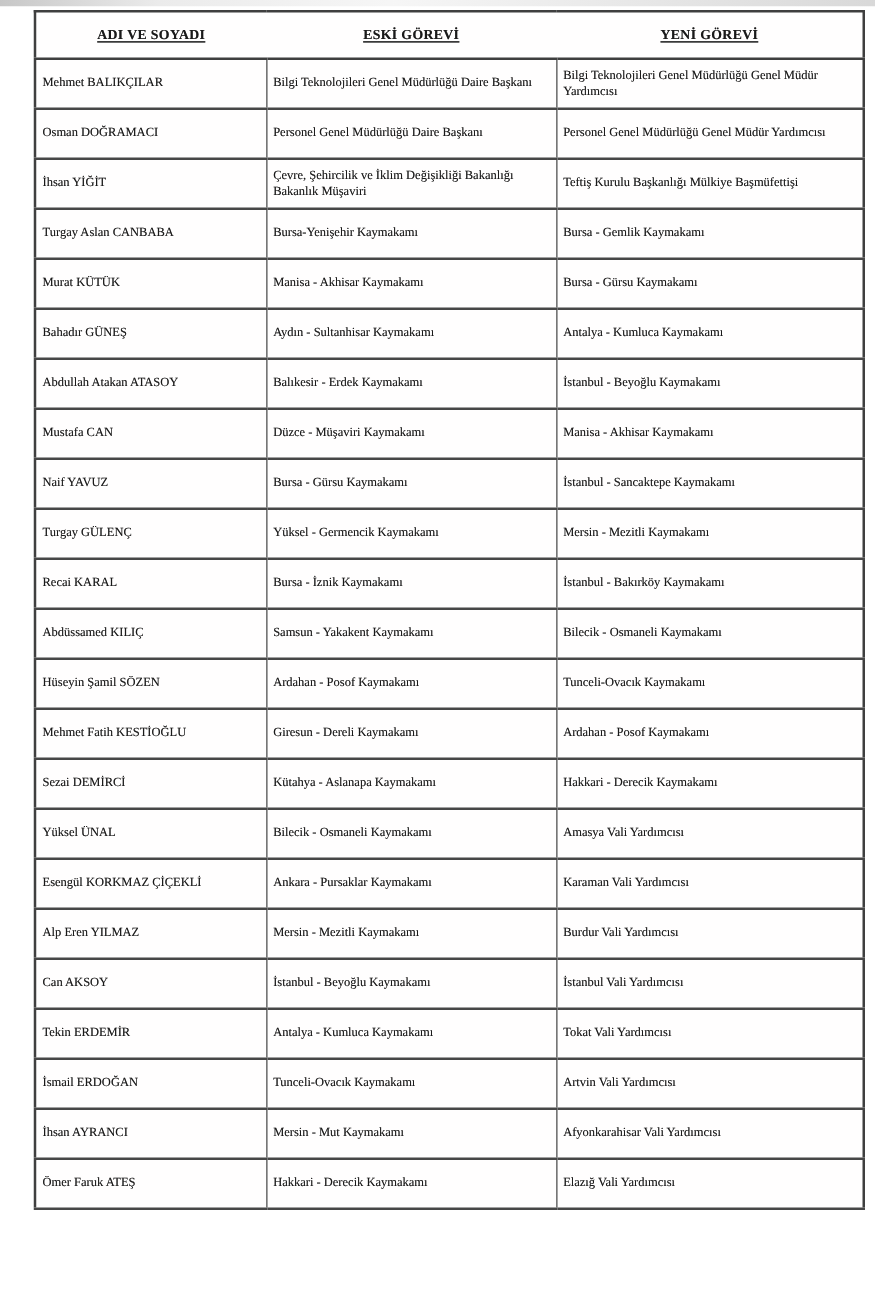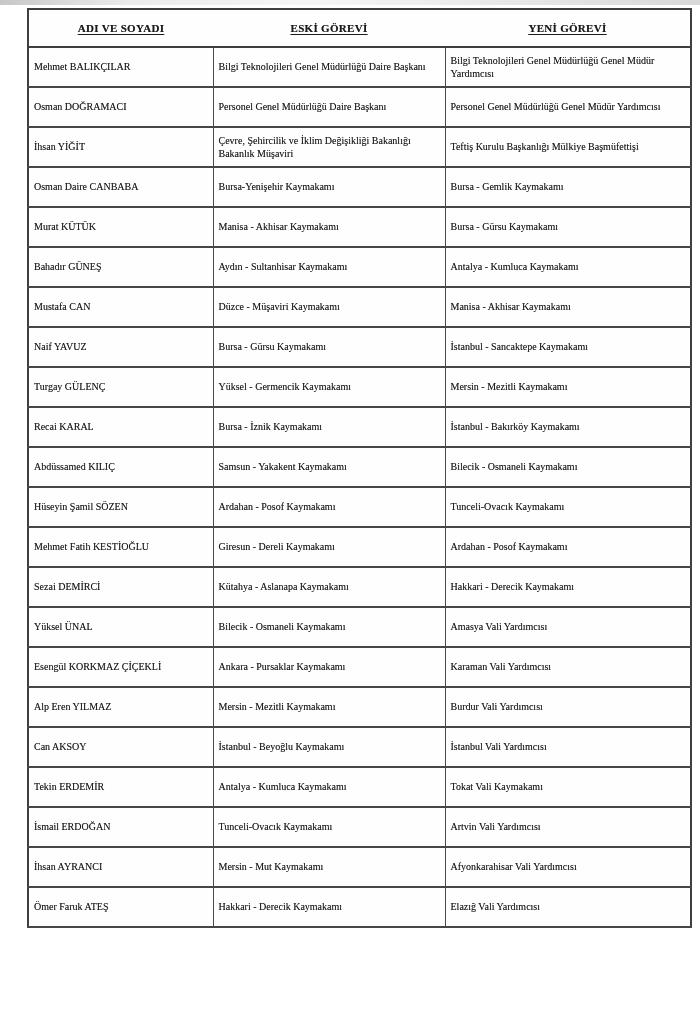--- a/index.html
+++ b/index.html
@@ -107,35 +107,40 @@
           <td>Osman DOĞRAMACI</td>
           <td>Personel Genel Müdürlüğü Daire Başkanı</td>
           <td>Personel Genel Müdürlüğü Genel Müdür Yardımcısı</td>
         </tr>
         <tr>
           <td>İhsan YİĞİT</td>
           <td>Çevre, Şehircilik ve İklim Değişikliği Bakanlığı Bakanlık Müşaviri</td>
           <td>Teftiş Kurulu Başkanlığı Mülkiye Başmüfettişi</td>
         </tr>
         <tr>
-          <td>Osman Daire CANBABA</td>
+          <td>Turgay Aslan CANBABA</td>
           <td>Bursa-Yenişehir Kaymakamı</td>
           <td>Bursa - Gemlik Kaymakamı</td>
         </tr>
         <tr>
           <td>Murat KÜTÜK</td>
           <td>Manisa - Akhisar Kaymakamı</td>
           <td>Bursa - Gürsu Kaymakamı</td>
         </tr>
         <tr>
           <td>Bahadır GÜNEŞ</td>
           <td>Aydın - Sultanhisar Kaymakamı</td>
           <td>Antalya - Kumluca Kaymakamı</td>
         </tr>
         <tr>
+          <td>Abdullah Atakan ATASOY</td>
+          <td>Balıkesir - Erdek Kaymakamı</td>
+          <td>İstanbul - Beyoğlu Kaymakamı</td>
+        </tr>
+        <tr>
           <td>Mustafa CAN</td>
           <td>Düzce - Müşaviri Kaymakamı</td>
           <td>Manisa - Akhisar Kaymakamı</td>
         </tr>
         <tr>
           <td>Naif YAVUZ</td>
           <td>Bursa - Gürsu Kaymakamı</td>
           <td>İstanbul - Sancaktepe Kaymakamı</td>
         </tr>
         <tr>
@@ -184,21 +189,21 @@
           <td>Burdur Vali Yardımcısı</td>
         </tr>
         <tr>
           <td>Can AKSOY</td>
           <td>İstanbul - Beyoğlu Kaymakamı</td>
           <td>İstanbul Vali Yardımcısı</td>
         </tr>
         <tr>
           <td>Tekin ERDEMİR</td>
           <td>Antalya - Kumluca Kaymakamı</td>
-          <td>Tokat Vali Kaymakamı</td>
+          <td>Tokat Vali Yardımcısı</td>
         </tr>
         <tr>
           <td>İsmail ERDOĞAN</td>
           <td>Tunceli-Ovacık Kaymakamı</td>
           <td>Artvin Vali Yardımcısı</td>
         </tr>
         <tr>
           <td>İhsan AYRANCI</td>
           <td>Mersin - Mut Kaymakamı</td>
           <td>Afyonkarahisar Vali Yardımcısı</td>

